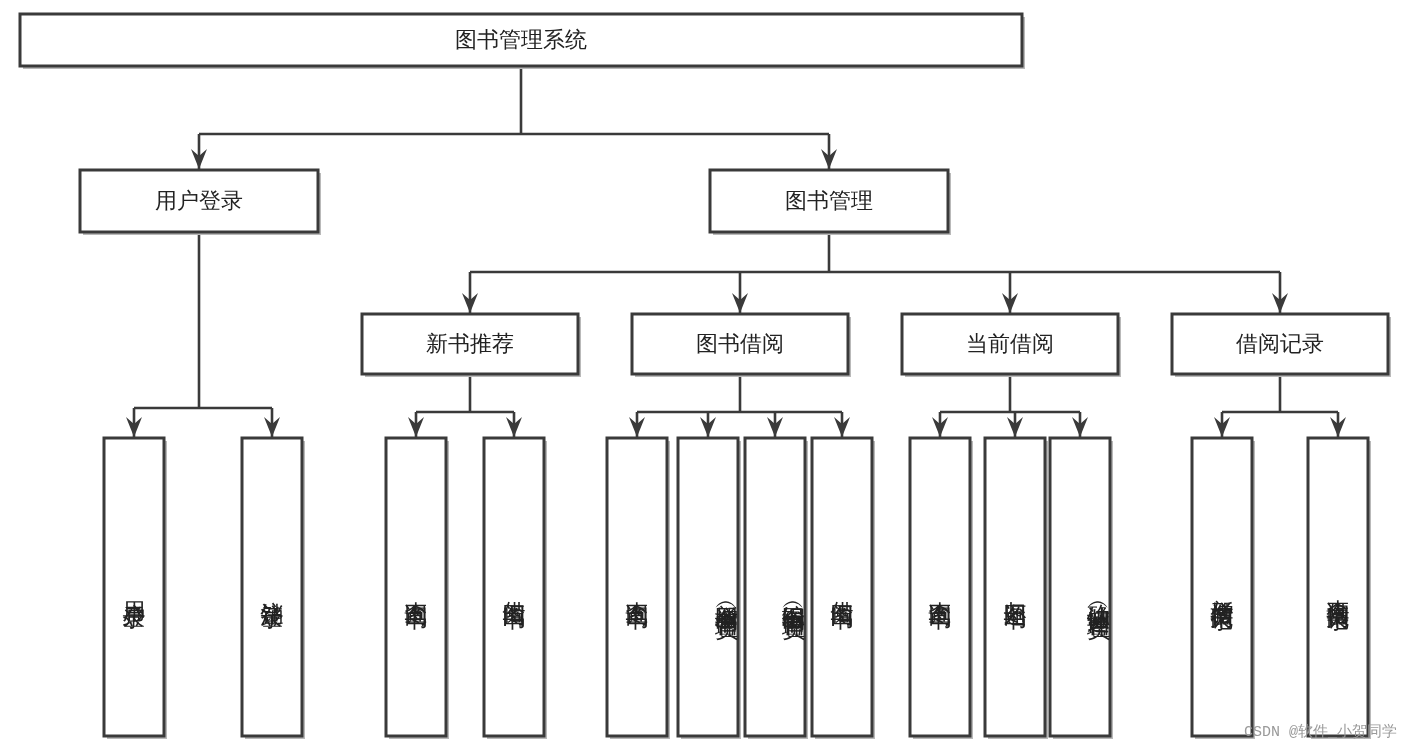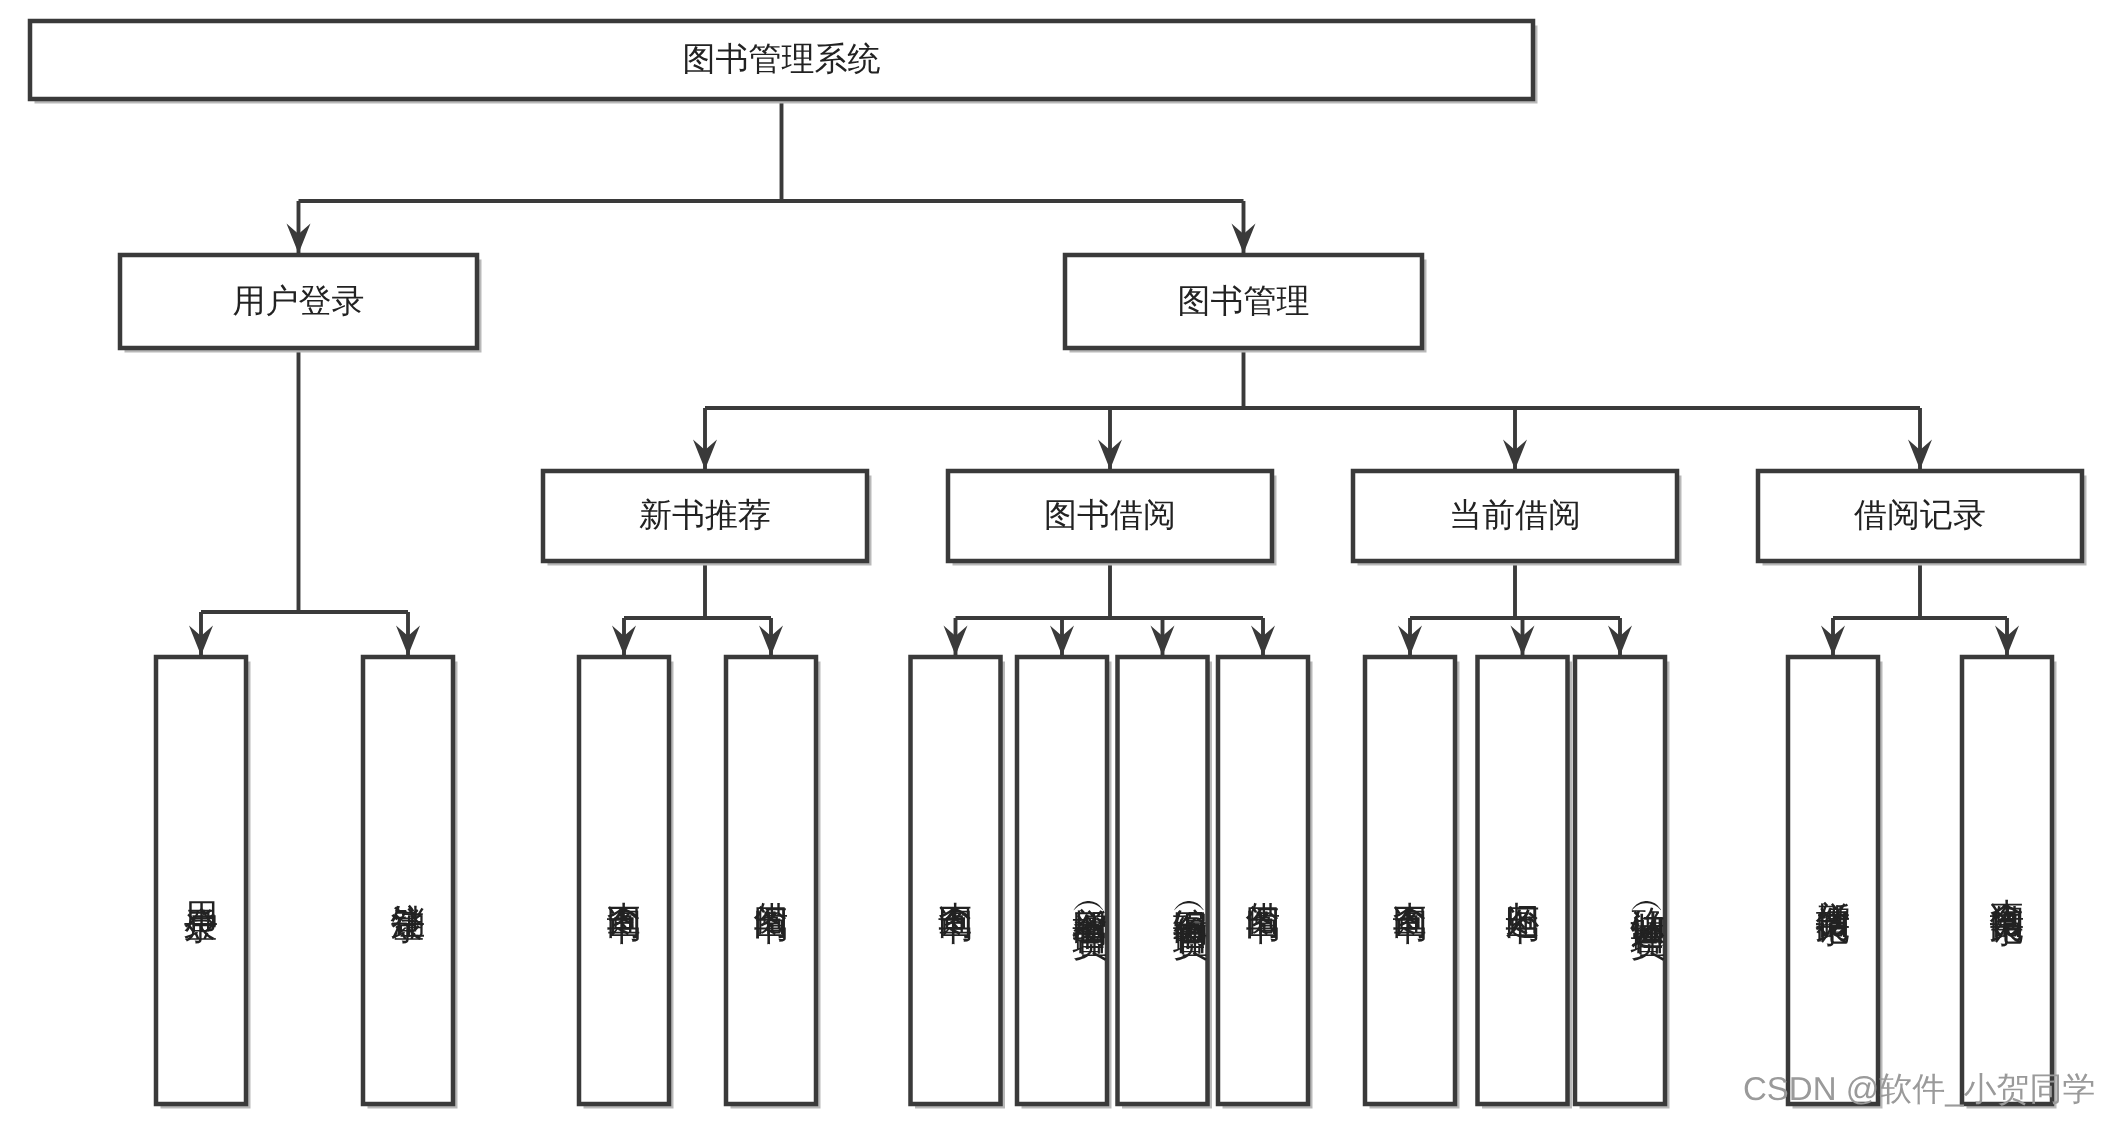--- a/index.html
+++ b/index.html
@@ -29,22 +29,22 @@
     display:flex;
     align-items:flex-start;
     justify-content:center;
     white-space:nowrap;
     pointer-events:none;
   }
   .v-label-wrap.center-start{align-items:center;}
   .watermark{
     position:absolute;
     right:8px;bottom:6px;
-    font-family:Liberation Sans, sans-serif;
-    font-size:22px;
+    font-family:Liberation Mono, monospace;
+    font-size:15px;
     color:#9a9a9a;
     white-space:nowrap;
   }
 </style>
 </head>
 <body>
 
 <div id="stage">
   <svg id="diagram-svg" viewBox="0 0 1405 747" aria-hidden="true">
       <polyline points="521,66 521,134" class="edge"></polyline>

